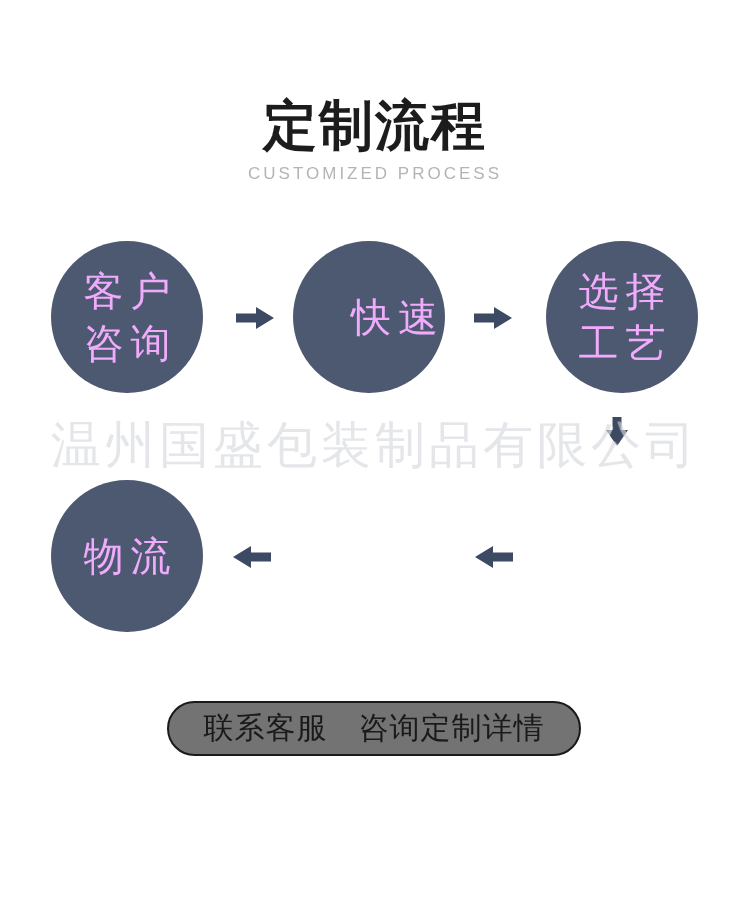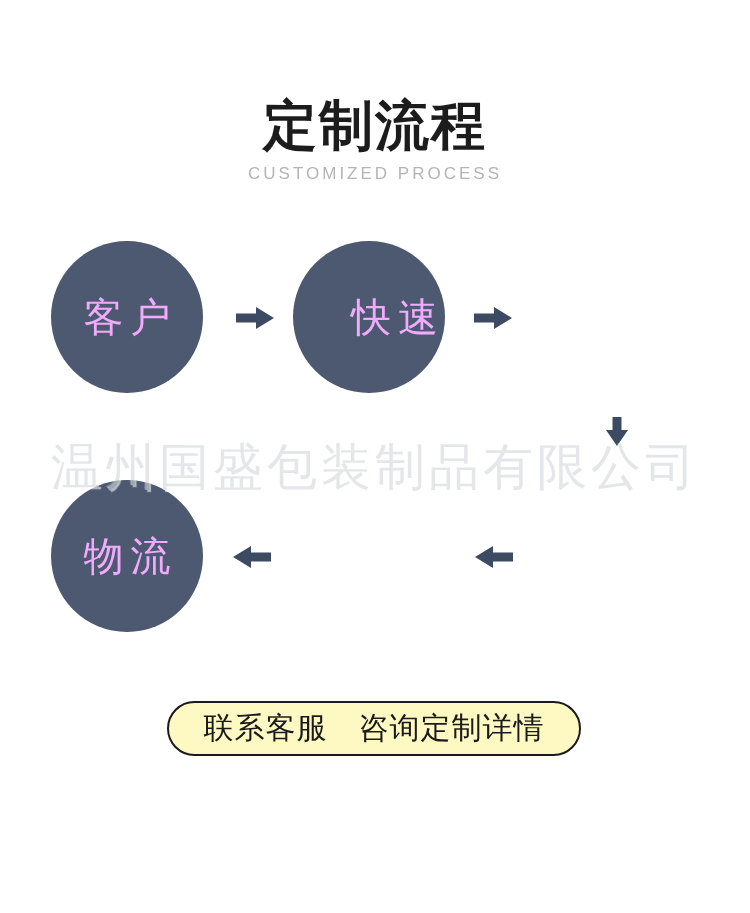--- a/index.html
+++ b/index.html
@@ -85,21 +85,21 @@
   .arrow.flip { transform: scaleX(-1); }
 
   .ar1 { left: 236px; top: 307px; }
   .ar2 { left: 474px; top: 307px; }
   .ad1 { left: 606px; top: 417px; }
   .al1 { left: 475px; top: 546px; }
   .al2 { left: 233px; top: 546px; }
 
   .watermark {
     position: absolute;
-    top: 434px;
+    top: 412px;
     left: 0;
     width: 100%;
     text-align: center;
     font-size: 50px;
     letter-spacing: 4px;
     white-space: nowrap;
     color: var(--watermark, #d4d8dd);
     opacity: 0.62;
     text-shadow: 2px 2px 1px rgba(255,255,255,0.95), -1px -1px 0 rgba(255,255,255,0.4);
     z-index: 6;
@@ -108,21 +108,21 @@
   }
 
   .cta {
     position: absolute;
     left: 167px;
     top: 701px;
     width: 414px;
     height: 55px;
     border: 2px solid var(--cta-border, #1a1a1a);
     border-radius: 30px;
-    background: #fef9c3;
+    background: #737373;
     display: flex;
     align-items: center;
     justify-content: center;
     cursor: pointer;
     z-index: 4;
   }
   .cta .cta-label {
     font-size: 30px;
     color: var(--cta-text, #1a1a1a);
     letter-spacing: 1px;
@@ -133,34 +133,39 @@
 </head>
 <body>
 
 <div class="canvas">
 
   <div class="title">定制流程</div>
   <div class="subtitle">CUSTOMIZED PROCESS</div>
 
   <div class="circle c1">
     <span class="line">客户</span>
+    <span class="line">咨询</span>
   </div>
 
   <svg class="arrow ar1" width="38" height="22" viewBox="0 0 38 22" aria-hidden="true">
     <path d="M0 6.5 H20 V0 L38 11 L20 22 V15.5 H0 Z"></path>
   </svg>
 
   <div class="circle c2">
     <span class="line">快速</span>
   </div>
 
   <svg class="arrow ar2" width="38" height="22" viewBox="0 0 38 22" aria-hidden="true">
     <path d="M0 6.5 H20 V0 L38 11 L20 22 V15.5 H0 Z"></path>
   </svg>
 
+  <div class="circle c3">
+    <span class="line">选择</span>
+    <span class="line">工艺</span>
+  </div>
 
   <svg class="arrow ad1" width="22" height="29" viewBox="0 0 22 29" aria-hidden="true">
     <path d="M6.5 0 H15.5 V13 H22 L11 29 L0 13 H6.5 Z"></path>
   </svg>
 
   <div class="circle c4">
     <span class="line">物流</span>
   </div>
 
   <svg class="arrow flip al2" width="38" height="22" viewBox="0 0 38 22" aria-hidden="true">

